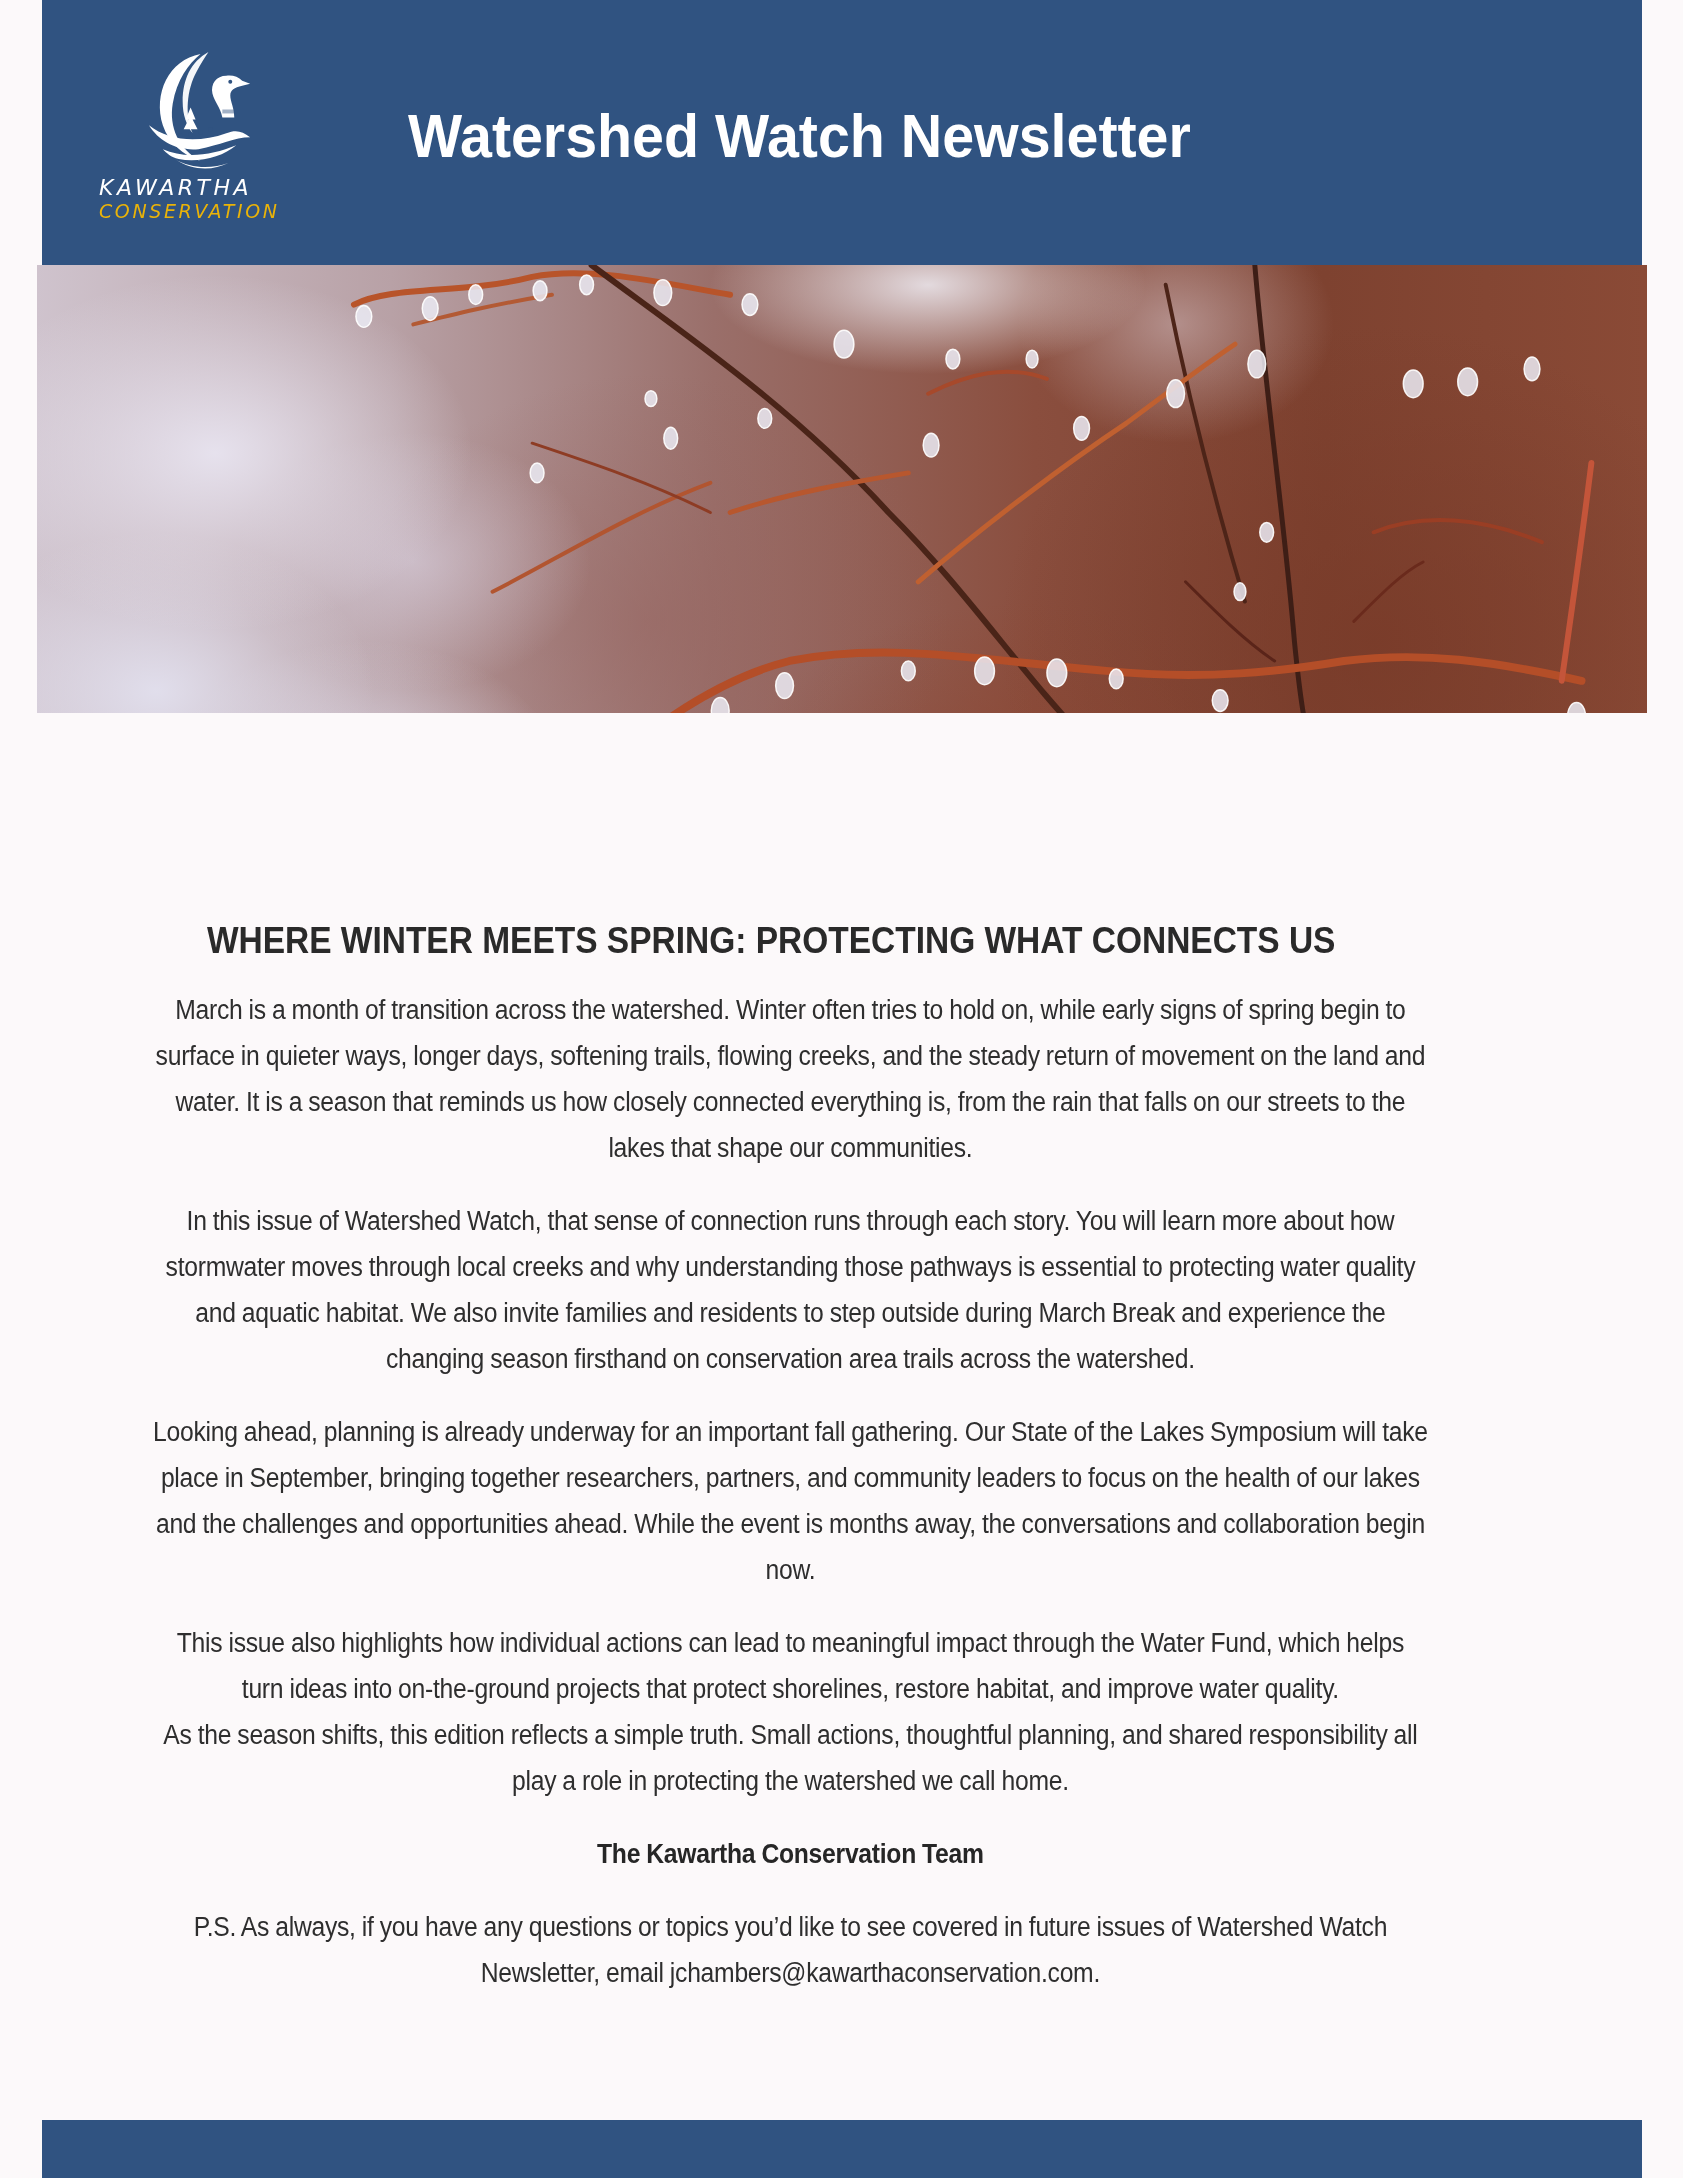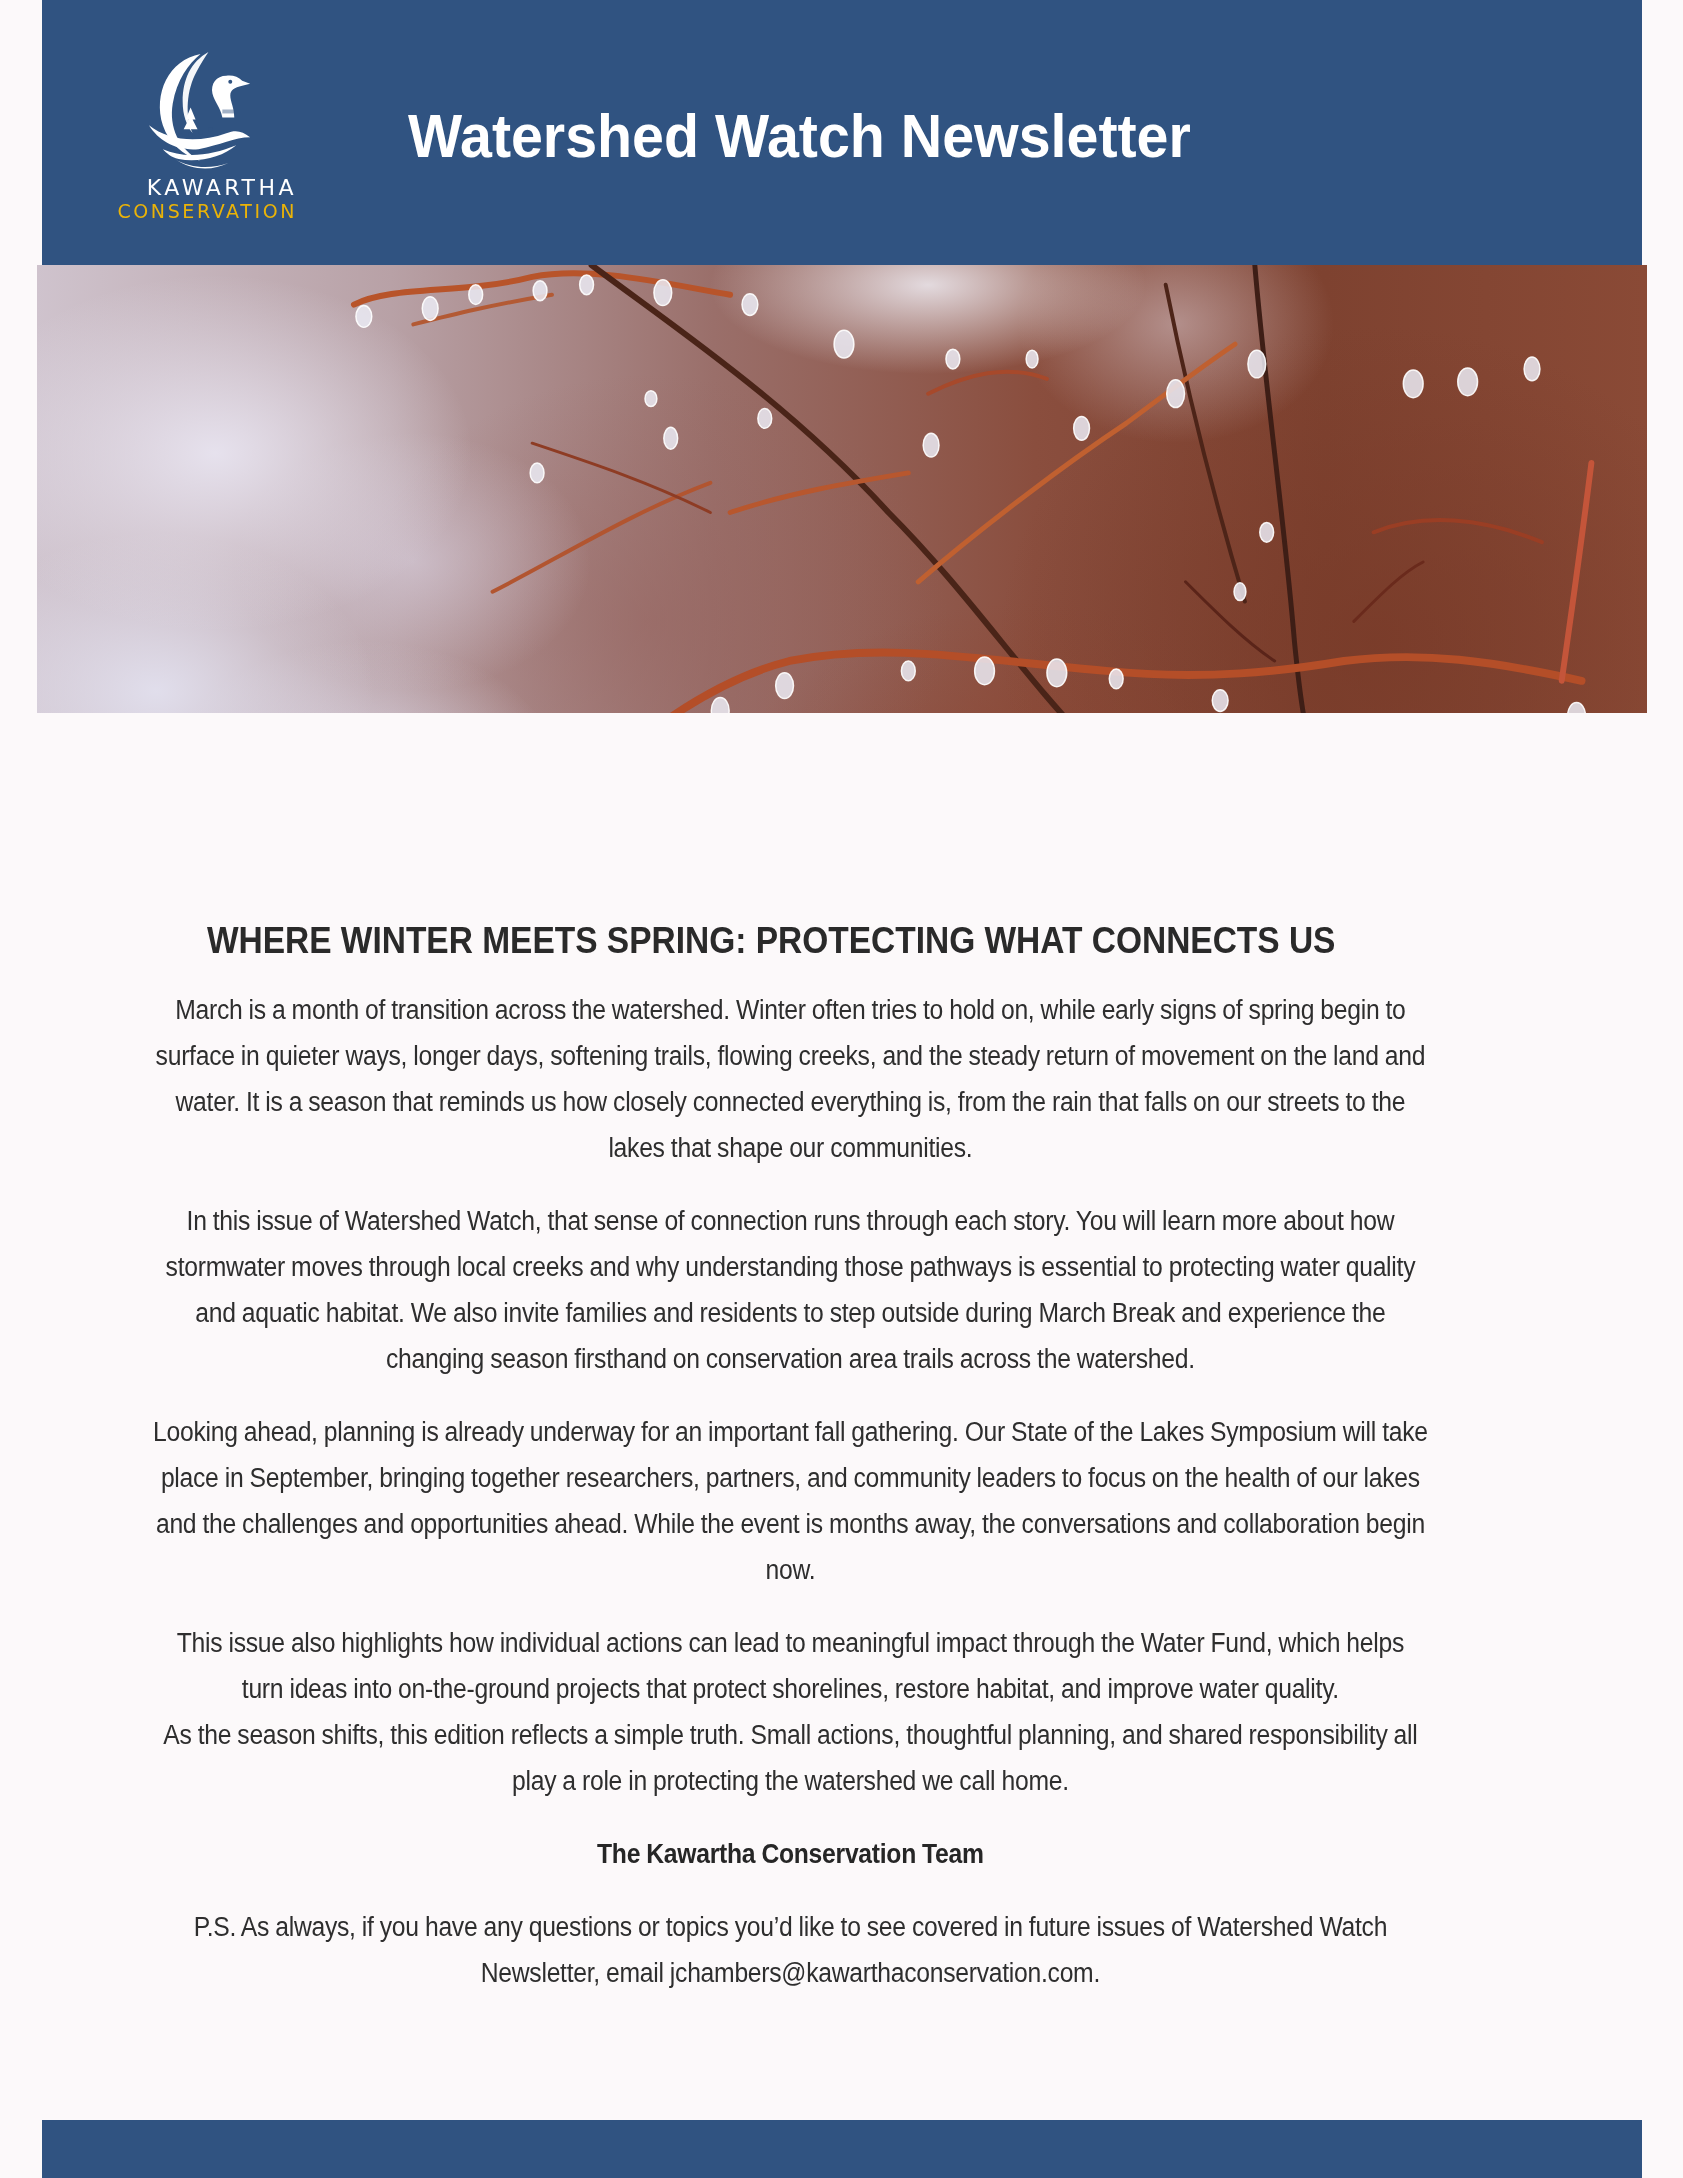--- a/index.html
+++ b/index.html
@@ -30,25 +30,26 @@
     left: 57px;
     top: 46px;
     width: 198px;
     height: 173px;
   }
   .logo svg { position: absolute; left: 40px; top: 0; }
   .logo-word {
     position: absolute;
     left: 0;
     width: 198px;
-    text-align: right;
+    text-align: left;
     color: #ffffff;
     font-family: "DejaVu Sans", sans-serif;
     letter-spacing: 3px;
     white-space: nowrap;
+    font-style: italic;
   }
   .logo-word.main {
     top: 129px;
     font-size: 22px;
     letter-spacing: 3.5px;
   }
   .logo-word.sub {
     top: 154px;
     font-size: 19px;
     letter-spacing: 2.6px;

